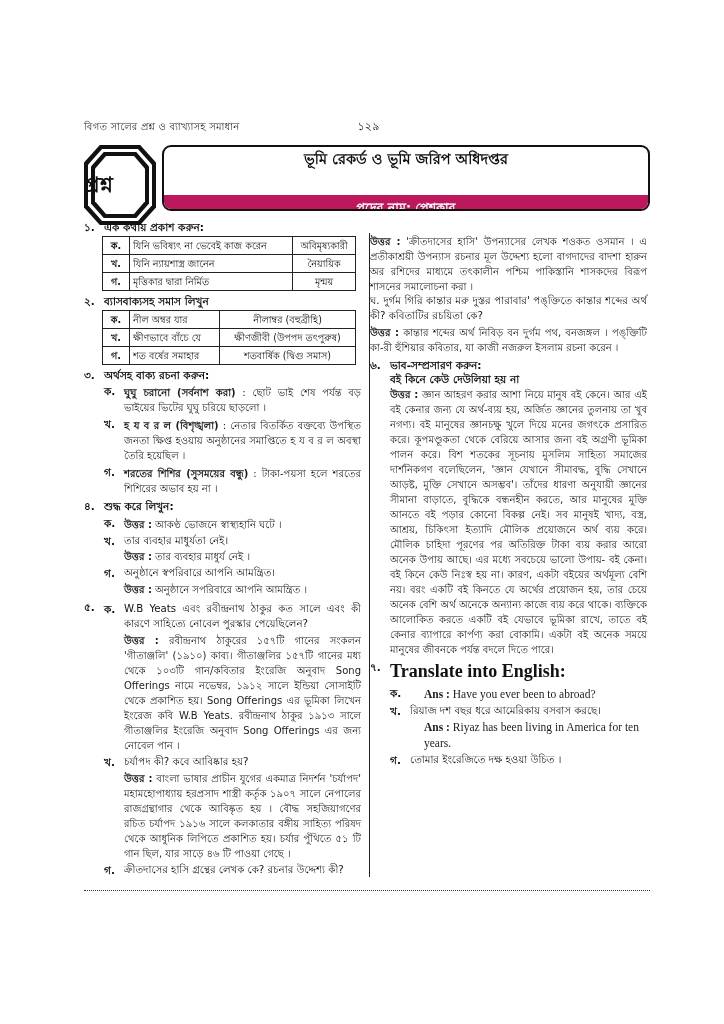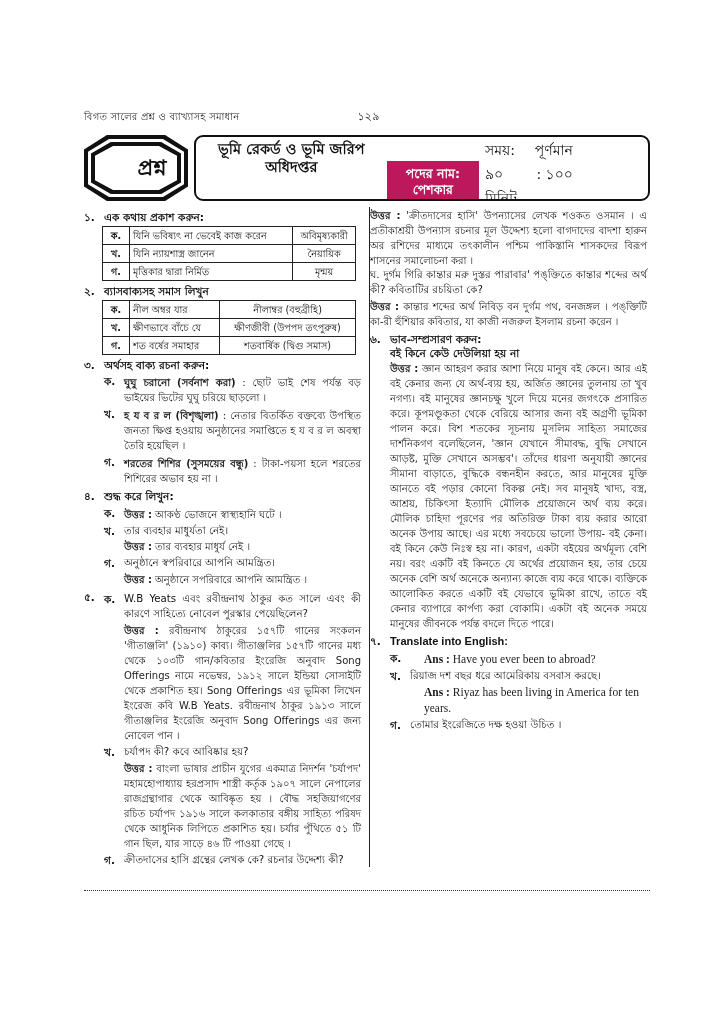--- a/index.html
+++ b/index.html
@@ -18,21 +18,21 @@
   .page {
     position: absolute;
     left: 0; top: 0;
     width: 724px;
     height: 1024px;
     background: #fff;
   }
   .content {
     position: absolute;
     left: 84px;
-    top: 108px;
+    top: 118px;
     width: 566px;
   }
 
   
   .runhead {
     display: flex;
     align-items: baseline;
     font-size: 10.5px;
     letter-spacing: .2px;
     margin-bottom: 8px;
@@ -51,27 +51,26 @@
 
   
   .examhead {
     display: flex;
     align-items: stretch;
     height: 66px;
     margin-bottom: 6px;
   }
   .logo-badge {
     width: 72px;
-    height: 66px;
+    height: 80px;
     flex: 0 0 72px;
     position: relative;
     display: flex;
     align-items: center;
-    justify-content: center;
-    padding-left: 32px;
+    justify-content: flex-start;
   }
   .octagon-outer {
     position: absolute;
     inset: 0;
     background: #111;
     clip-path: polygon(22% 0,78% 0,100% 22%,100% 78%,78% 100%,22% 100%,0 78%,0 22%);
   }
   .octagon-inner {
     position: absolute;
     inset: 4px;
@@ -99,21 +98,21 @@
     color: #111;
     line-height: 1;
   }
   .head-box {
     flex: 1;
     margin-left: 6px;
     border: 2.5px solid #111;
     border-radius: 9px;
     overflow: hidden;
     display: flex;
-    flex-direction: row;
+    flex-direction: column;
   }
   .head-org {
     text-align: center;
     font-family: "DejaVu Sans", sans-serif;
     font-weight: bold;
     font-size: 14.5px;
     padding: 3px 0 3px;
     color: #111;
     line-height: 1.25;
   }
@@ -143,21 +142,21 @@
   
   .columns {
     display: flex;
     margin-top: 4px;
     position: relative;
   }
   .col {
     width: 277px;
   }
   .col-left { padding-right: 8px; }
-  .col-right { border-left: 1.2px solid #222; }
+  .col-right { border-left: 1.2px solid #222; margin-top: 16px; }
 
   
   .qitem {
     display: flex;
     align-items: flex-start;
     margin-top: 3px;
   }
   .qnum {
     flex: 0 0 20px;
     font-family: "DejaVu Sans", sans-serif;
@@ -209,23 +208,23 @@
   }
   .ans-eng {
     font-family: "Liberation Serif", serif;
     font-size: 11.5px;
     line-height: 1.35;
     color: #1c1c1c;
     margin-top: 1px;
   }
   .ans-eng .lbl { font-weight: bold; font-family: "Liberation Serif", serif; }
   .eng-head {
-    font-family: Liberation Sans, sans-serif;
-    font-weight: bold;
-    font-size: 11px;
+    font-family: Liberation Serif, serif;
+    font-weight: bold;
+    font-size: 18px;
     color: #111;
     line-height: 1.3;
   }
   .para {
     font-family: "DejaVu Sans", sans-serif;
     font-size: 10px;
     line-height: 1.5;
     text-align: justify;
     color: #1c1c1c;
   }

